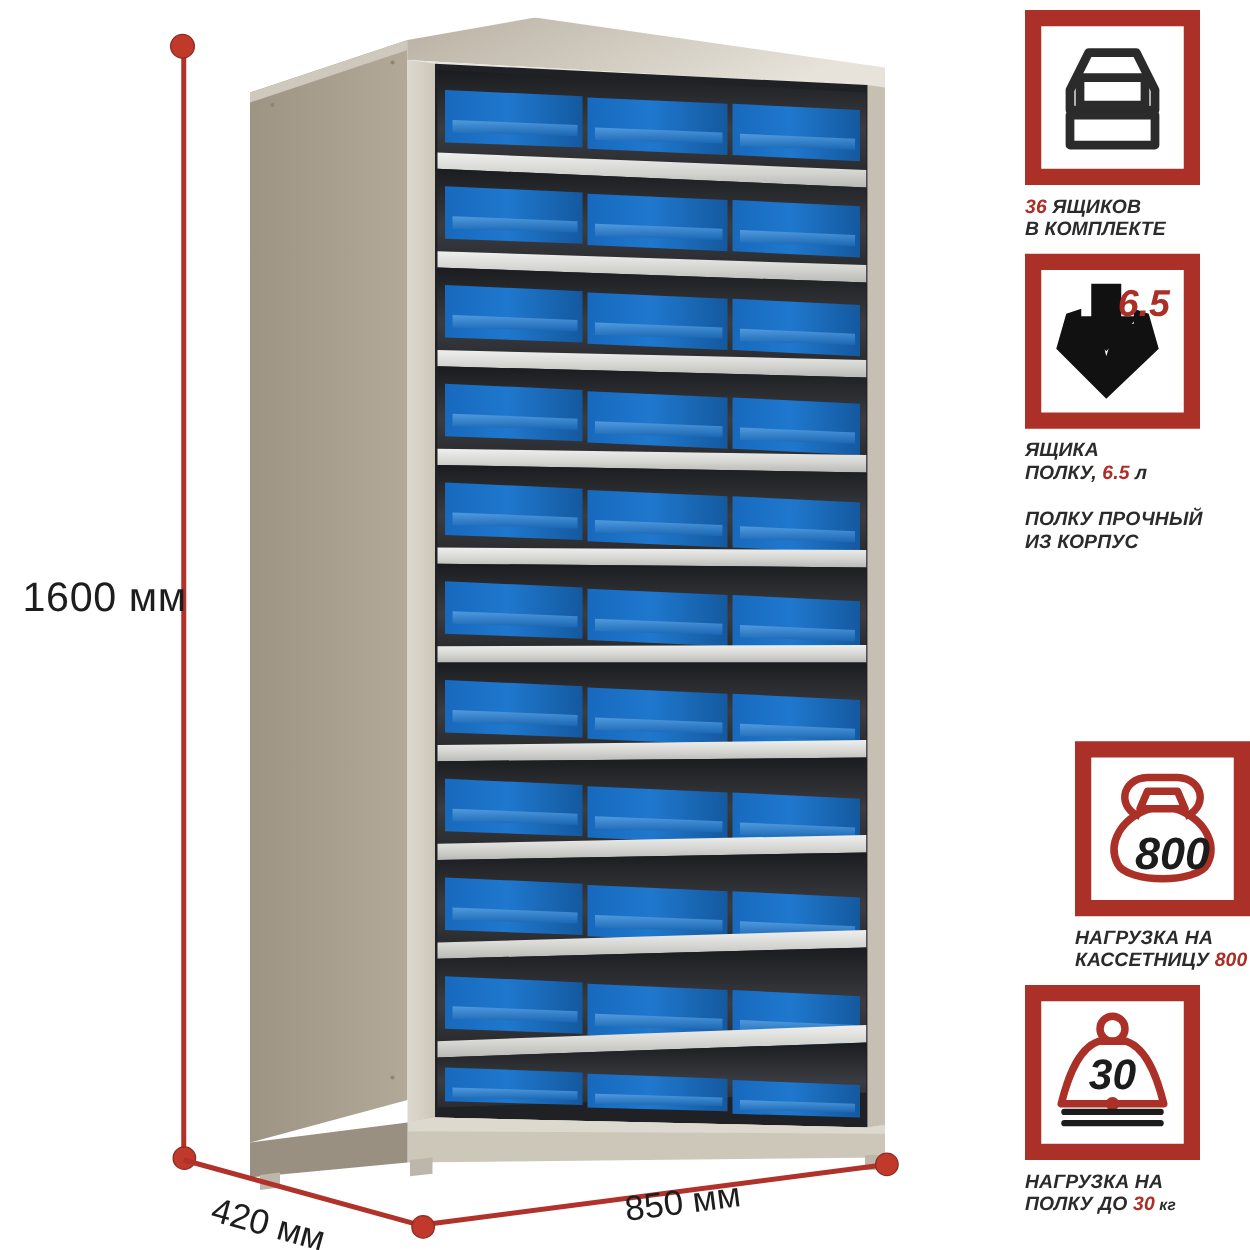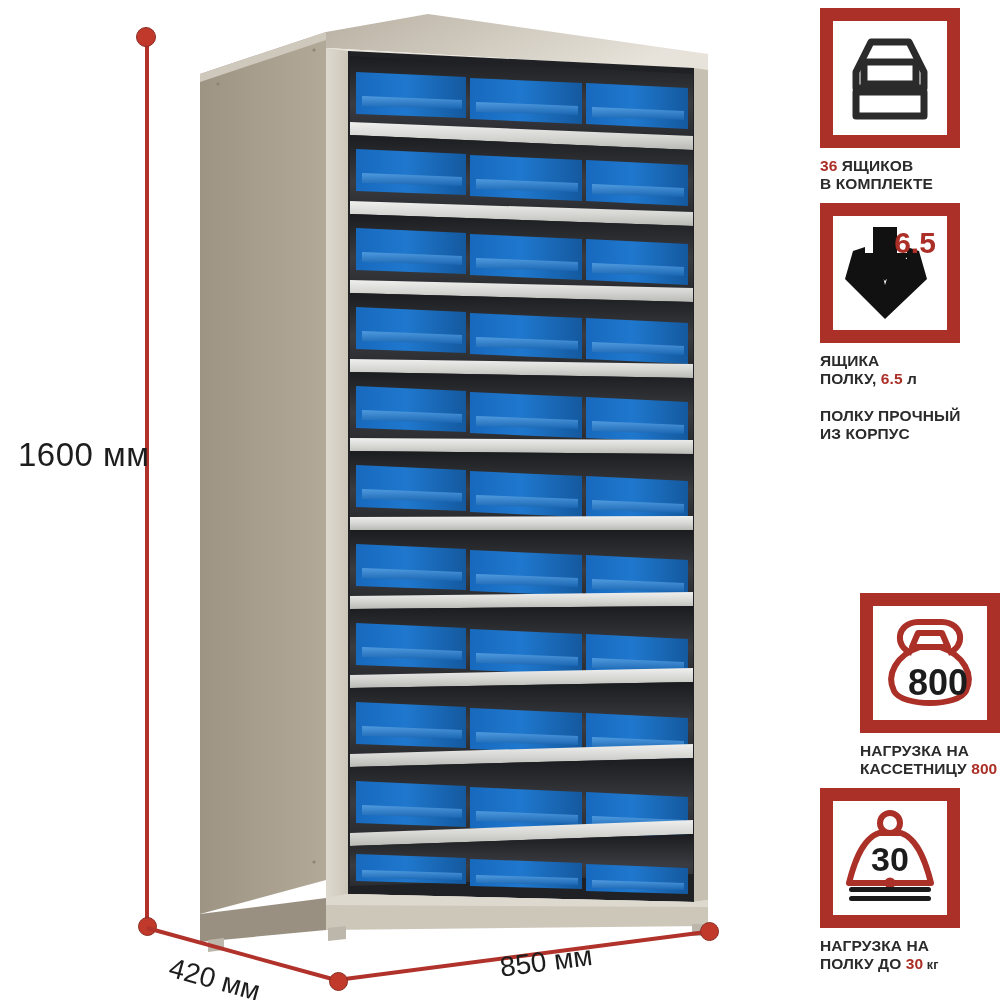--- a/index.html
+++ b/index.html
@@ -11,40 +11,40 @@
   
   .dim-line{position:absolute;background:#b0322a;}
   .dim-dot{position:absolute;border-radius:50%;background:#c0392b;
            border:1.5px solid #8c2b22;}
   .dim-label{position:absolute;color:#1d1d1d;white-space:nowrap;
              font-family:"Liberation Sans","DejaVu Sans",sans-serif;}
 
   #vline{left:145px;top:38px;width:4px;height:890px;}
   #vdot-top{left:136px;top:27px;width:18px;height:18px;}
   #vdot-bottom{left:138px;top:917px;width:17px;height:17px;}
-  #label-1600{left:18px;top:436px;font-size:33px;letter-spacing:.5px;}
+  #label-1600{left:18px;top:459px;font-size:33px;letter-spacing:.5px;}
 
   #bline-left{left:147px;top:926px;width:196px;height:4px;
               transform-origin:0 50%;transform:rotate(15.4deg);}
   #bline-right{left:337px;top:978px;width:374px;height:4px;
                transform-origin:0 50%;transform:rotate(-7.4deg);}
   #bdot-mid{left:329px;top:972px;width:17px;height:17px;}
   #bdot-right{left:700px;top:922px;width:17px;height:17px;}
   #label-420{left:174px;top:952px;font-size:28px;
              transform-origin:0 0;transform:rotate(15.4deg);}
   #label-850{left:498px;top:952px;font-size:28px;
              transform-origin:0 0;transform:rotate(-7.4deg);}
 
   
   .cabinet{position:absolute;left:196px;top:14px;width:520px;height:940px;}
   .cab-svg{position:absolute;left:0;top:0;}
 
   
   .badges{position:absolute;left:820px;top:0;width:180px;height:1000px;}
-  .badge{position:absolute;left:0;width:180px;}
+  .badge{position:absolute;left:0;width:180px;font-style:italic;}
   .badge-frame{position:relative;width:140px;height:140px;
                border:13px solid #ab3028;background:#ffffff;box-sizing:border-box;}
   .badge-frame .inner{position:absolute;inset:0;display:flex;
                       align-items:center;justify-content:center;}
   .badge-text{margin-top:9px;font-size:15.5px;line-height:1.18;
               font-weight:bold;color:#2b2b2b;letter-spacing:.1px;}
   .badge-text .hl{color:#ab2f27;}
   .badge-text .unit{font-size:12.5px;margin-top:36px;}
 
   #badge-0{top:8px;}

